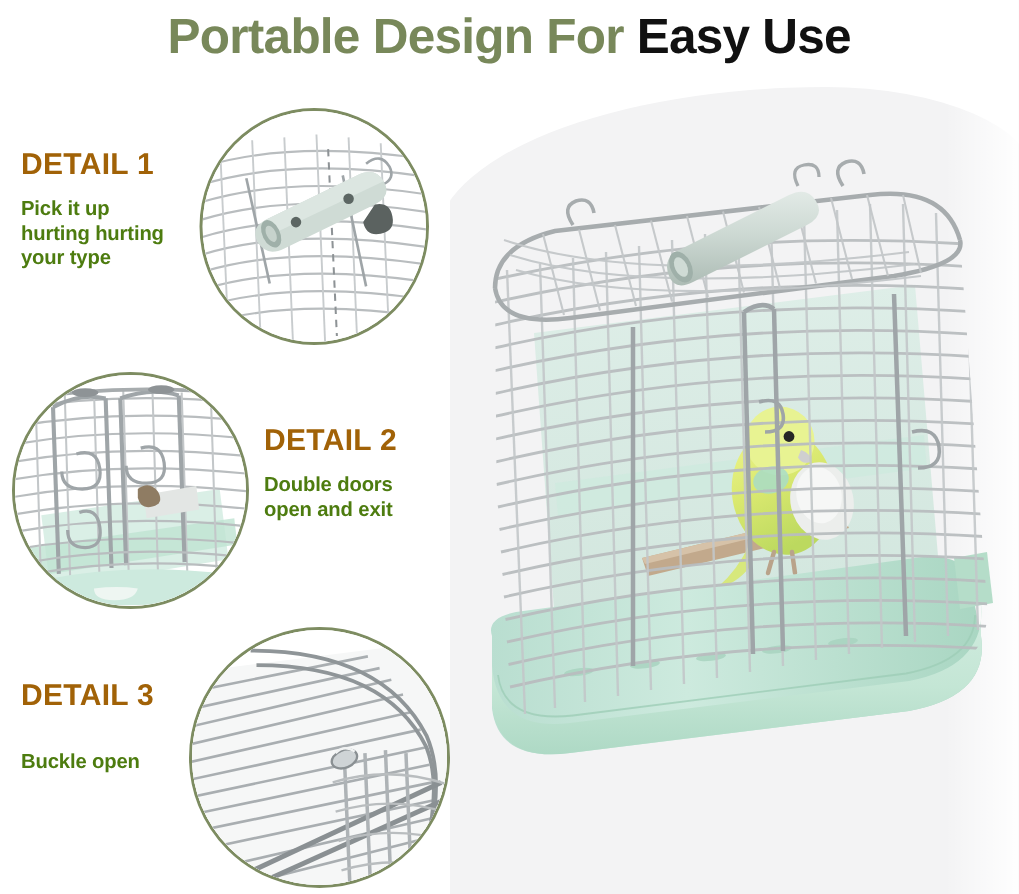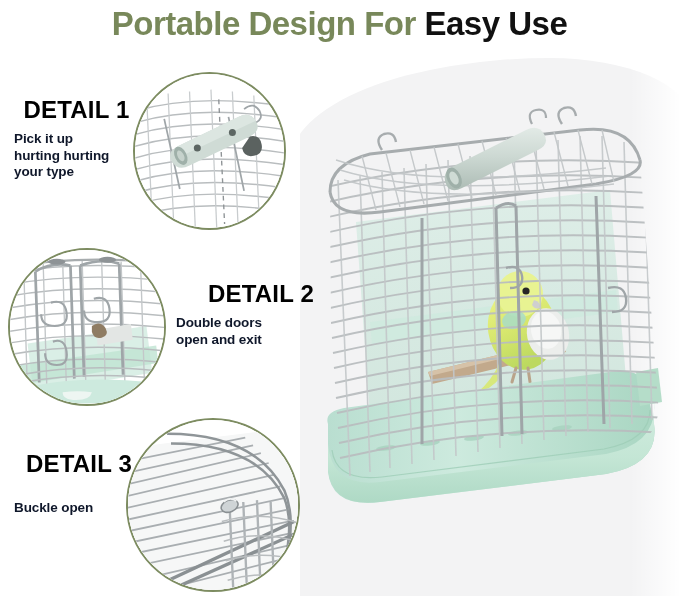--- a/index.html
+++ b/index.html
@@ -57,32 +57,31 @@
 
   
   #cage { position: absolute; left: 10px; top: 20px; width: 360px; height: 480px; }
 
   .cage-svg { position: absolute; left: 0; top: 0; }
 
   
   .detail-block { position: absolute; }
 
   .detail-heading {
-    font-size: 24px;
+    font-size: 20px;
     font-weight: bold;
-    color: #000000;
+    color: #a16207;
     letter-spacing: 0.2px;
     line-height: 24px;
     white-space: nowrap;
-    text-align: center;
   }
   .detail-body {
     font-size: 13.5px;
     font-weight: bold;
-    color: #0f172a;
+    color: #4d7c0f;
     line-height: 16.5px;
     letter-spacing: -0.1px;
   }
   .detail-body span { display: block; white-space: nowrap; }
 
   
   .callout {
     position: absolute;
     border-radius: 50%;
     border: 2.5px solid #7d8c61;
@@ -91,21 +90,21 @@
   }
   .callout-inner { position: absolute; left: 0; top: 0; width: 100%; height: 100%; }
 
   
   #detail1-text { left: 14px; top: 98px; width: 125px; }
   #detail1-text .detail-heading { margin-bottom: 9px; }
   #callout1 { left: 133px; top: 72px; width: 153px; height: 158px; }
 
   
   #detail2-text { left: 176px; top: 282px; width: 125px; }
-  #detail2-text .detail-heading { margin-bottom: 9px; margin-left: 32px; }
+  #detail2-text .detail-heading { margin-bottom: 9px; }
   #callout2 { left: 8px; top: 248px; width: 158px; height: 158px; }
 
   
   #detail3-text { left: 14px; top: 452px; width: 130px; }
   #detail3-text .detail-heading { margin-bottom: 24px; }
   #callout3 { left: 126px; top: 418px; width: 174px; height: 174px; }
 </style>
 </head>
 <body>
 

